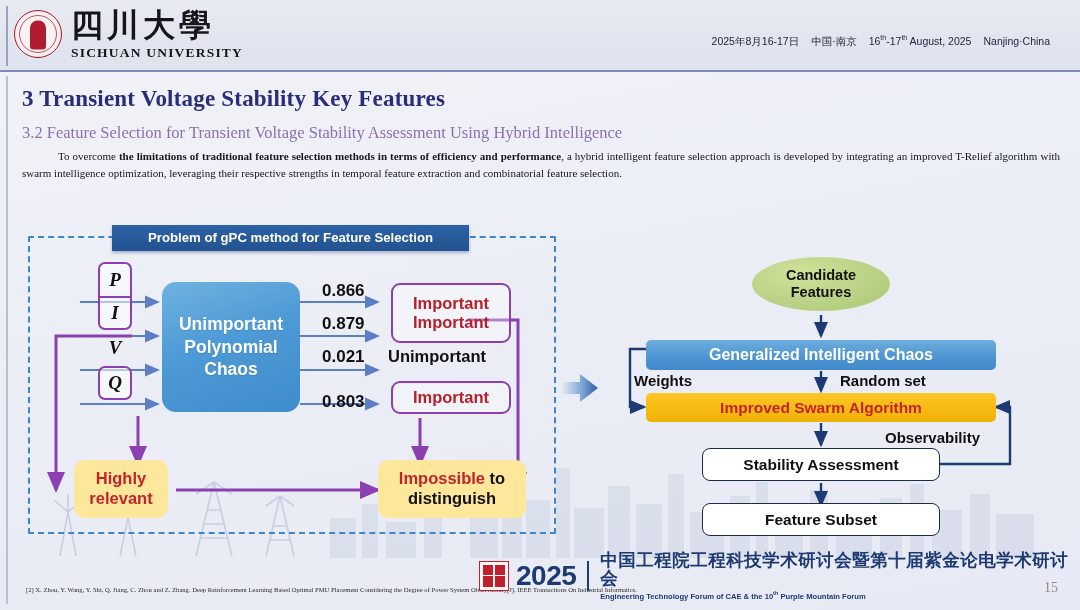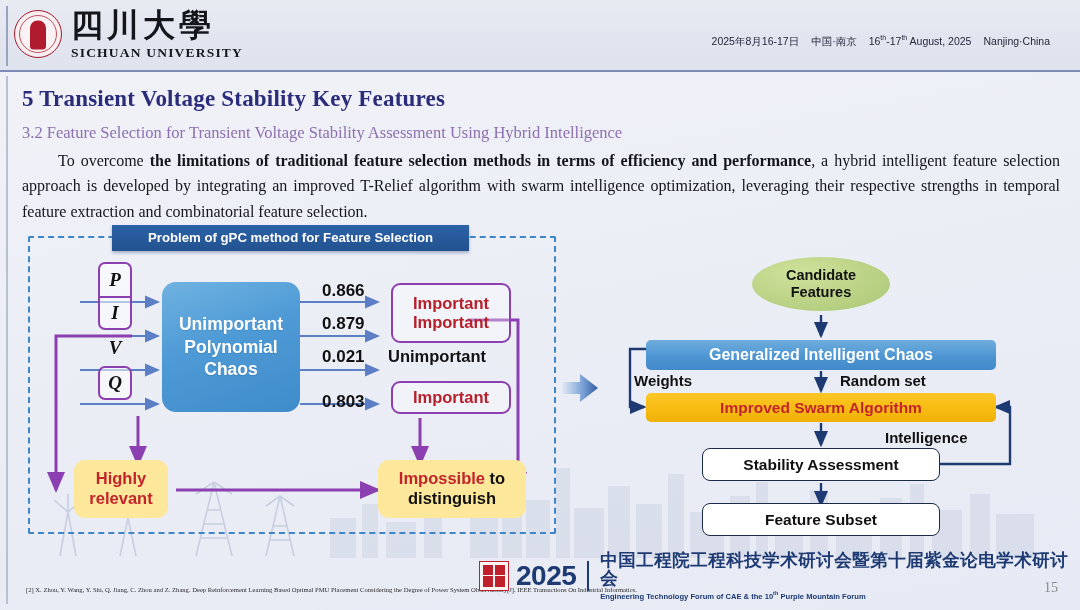--- a/index.html
+++ b/index.html
@@ -78,21 +78,21 @@
     letter-spacing: 0.2px;
   }
   #subtitle {
     position: absolute; left: 22px; top: 123px;
     font-family: "Liberation Serif", serif;
     font-size: 16.5px; color: #8c6fb0;
   }
   #paragraph {
     position: absolute; left: 22px; top: 148px; width: 1038px;
     font-family: "Liberation Serif", serif;
-    font-size: 16px; color: #15161c;
+    font-size: 11px; color: #15161c;
     line-height: 1.58; text-align: justify;
   }
   #paragraph .ind { display: inline-block; width: 36px; }
   #paragraph b { font-weight: 700; }
 
   
   #skyline {
     position: absolute; left: 0; bottom: 52px; width: 1080px; height: 120px;
     opacity: .5; pointer-events: none;
   }
@@ -258,21 +258,21 @@
     <div id="header-right">
       <span>2025年8月16-17日</span>
       <span>中国·南京</span>
       <span><span>16</span><sup>th</sup><span>-17</span><sup>th</sup><span> August, 2025</span></span>
       <span>Nanjing·China</span>
     </div>
   </div>
 
   <div id="body-rule"></div>
 
-  <div id="title">5 Transient Voltage Stability Key Features</div>
+  <div id="title">3 Transient Voltage Stability Key Features</div>
   <div id="subtitle">3.2 Feature Selection for Transient Voltage Stability Assessment Using Hybrid Intelligence</div>
 
   <div id="paragraph">
     <span class="ind"></span><span>To overcome </span><b>the limitations of traditional feature selection methods in terms of efficiency and performance</b><span>, a hybrid intelligent feature selection approach is developed by integrating an improved T-Relief algorithm with swarm intelligence optimization, leveraging their respective strengths in temporal feature extraction and combinatorial feature selection.</span>
   </div>
 
   <svg id="skyline" viewBox="0 0 1080 120">
     <g fill="#c2cadd" opacity="0.75">
       <rect x="470" y="55" width="28" height="65"></rect>
       <rect x="502" y="40" width="20" height="80"></rect>
@@ -420,21 +420,21 @@
     <span>Features</span>
   </div>
 
   <div id="gpc-bar">Generalized Intelligent Chaos</div>
 
   <div class="side-label" style="left:634px;top:372px;">Weights</div>
   <div class="side-label" style="left:840px;top:372px;">Random set</div>
 
   <div id="swarm-bar">Improved Swarm Algorithm</div>
 
-  <div class="side-label" style="left:885px;top:429px;">Intelligence</div>
+  <div class="side-label" style="left:885px;top:429px;">Observability</div>
 
   <div class="white-box" style="left:702px;top:448px;width:238px;height:33px;">Stability Assessment</div>
   <div class="white-box" style="left:702px;top:503px;width:238px;height:33px;">Feature Subset</div>
 
   <div id="ref">[2] X. Zhou, Y. Wang, Y. Shi, Q. Jiang, C. Zhou and Z. Zhang. Deep Reinforcement Learning Based Optimal PMU Placement Considering the Degree of Power System Observability[J]. IEEE Transactions On Industrial Informatics.</div>
 
   <div id="footer-logo">
     <div id="fl-seal">
       <div class="g">
           <i></i>

